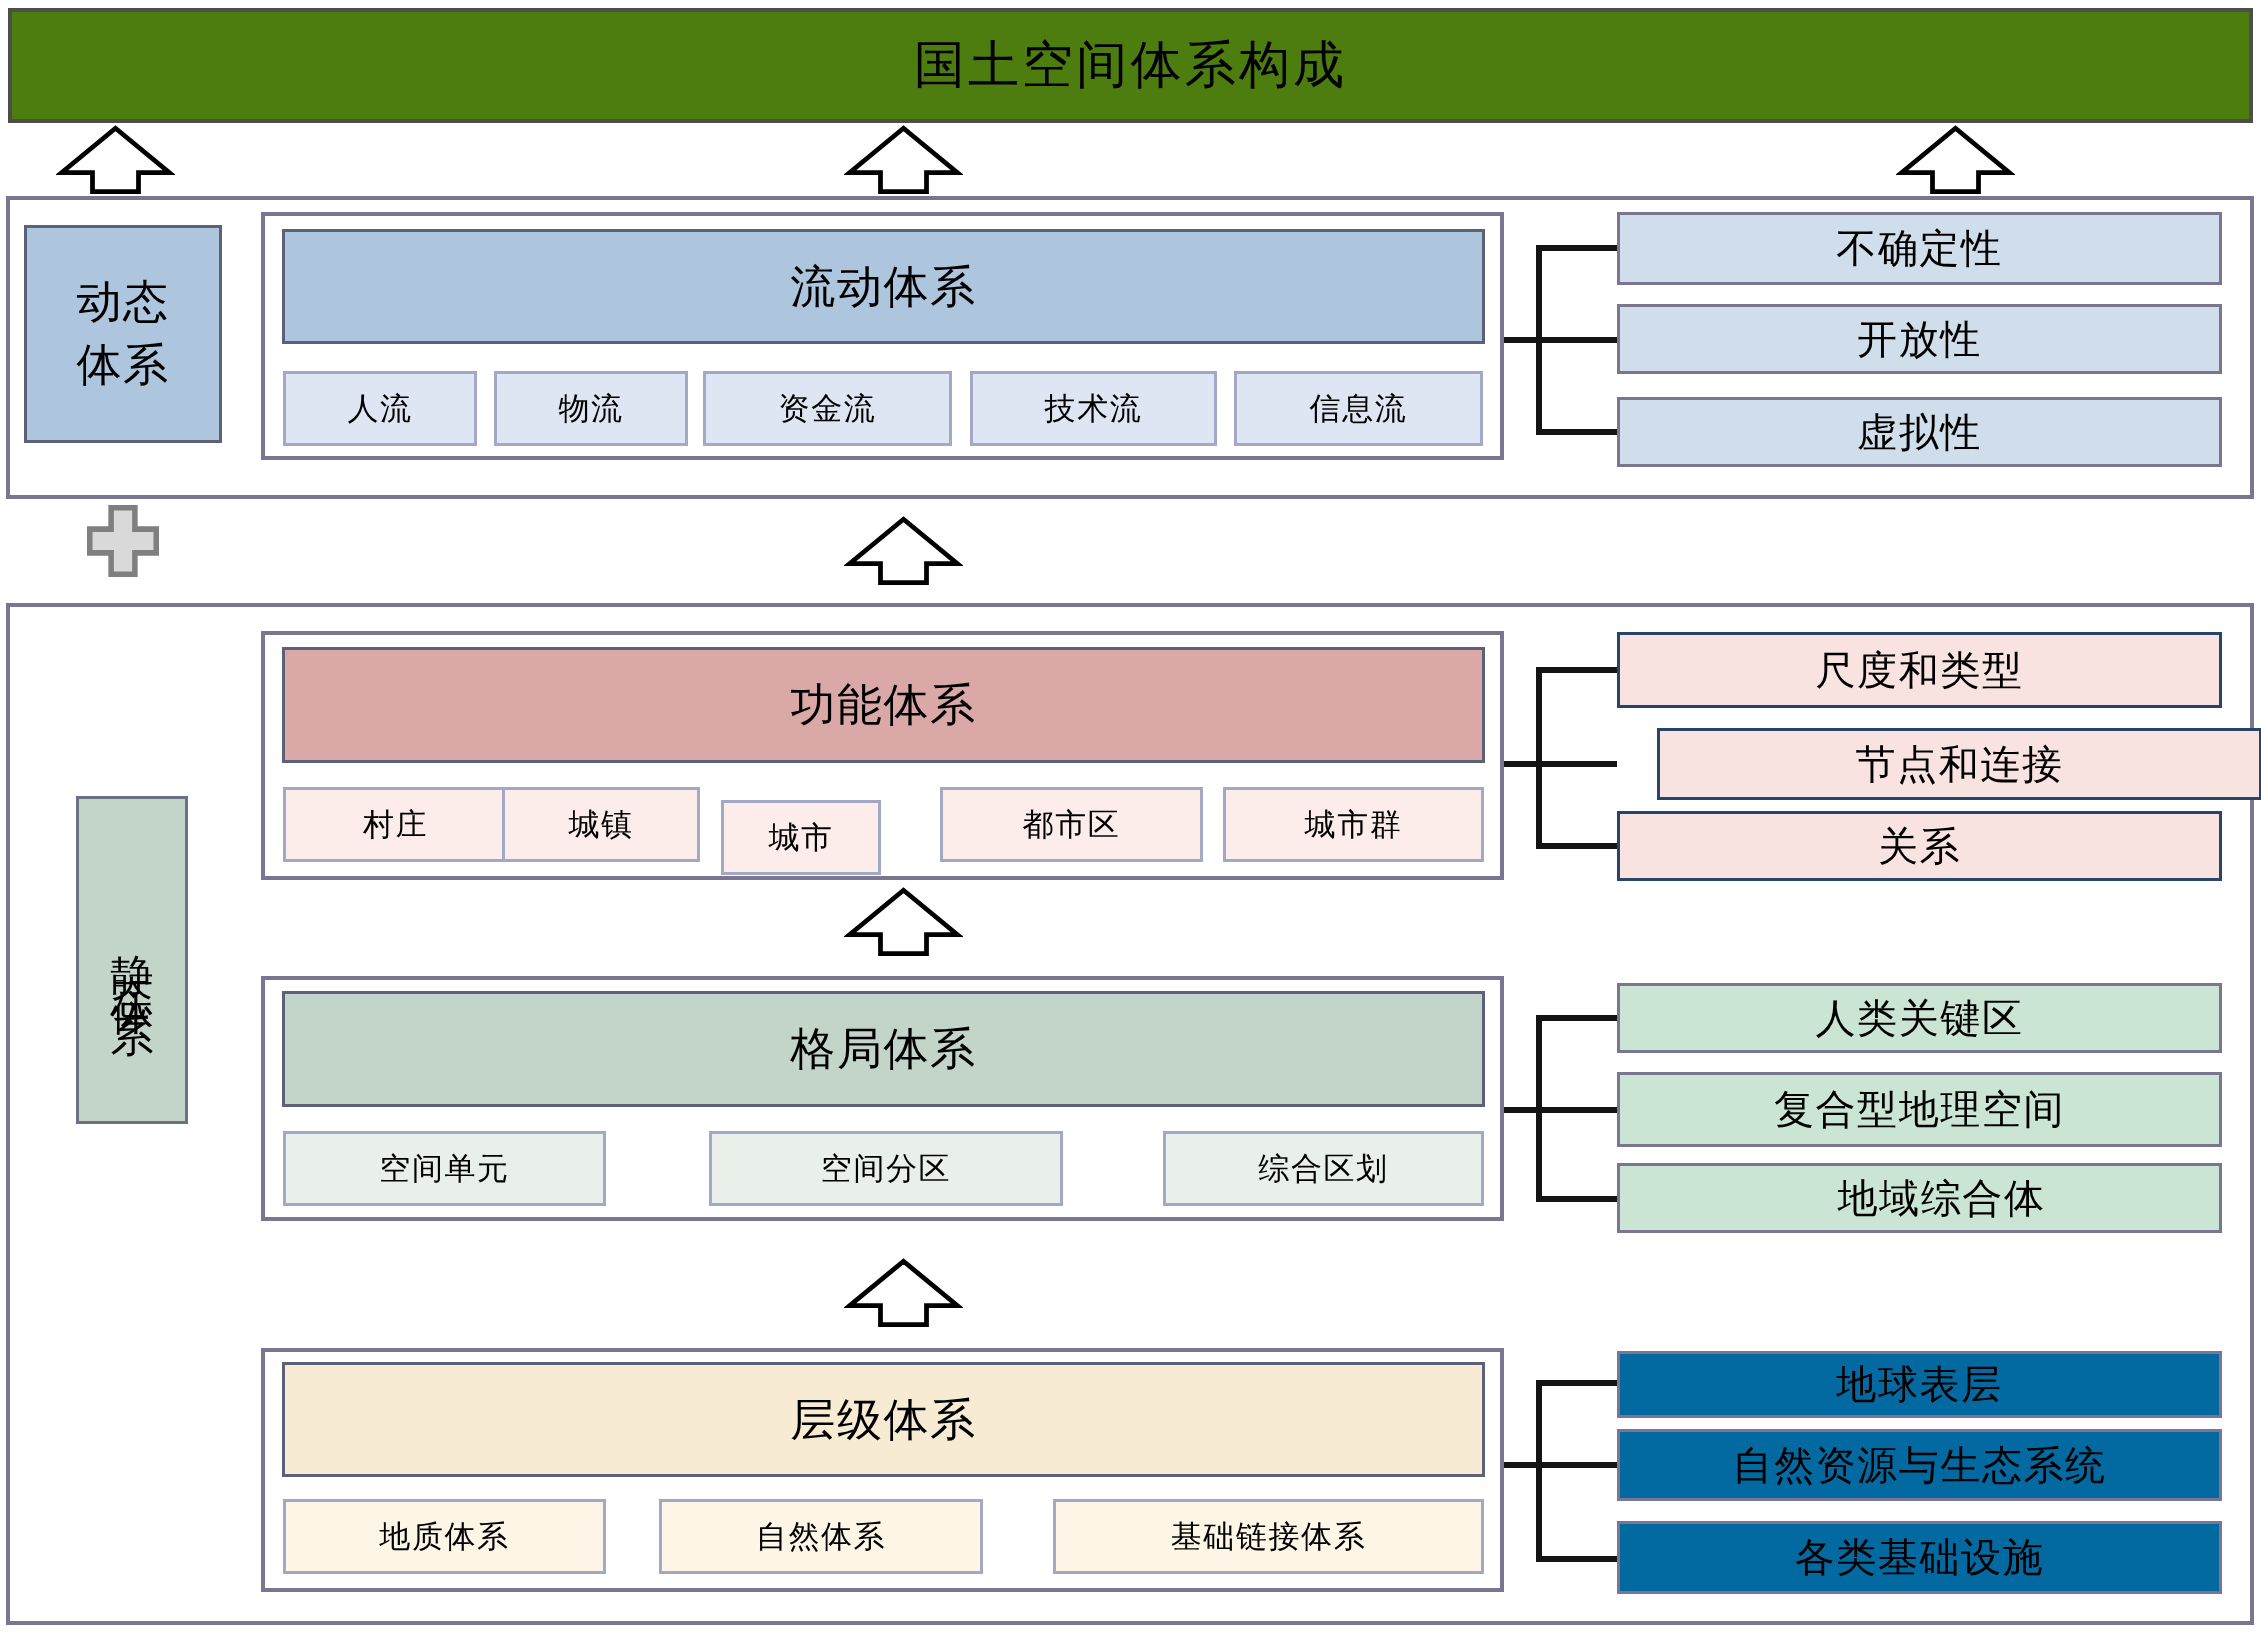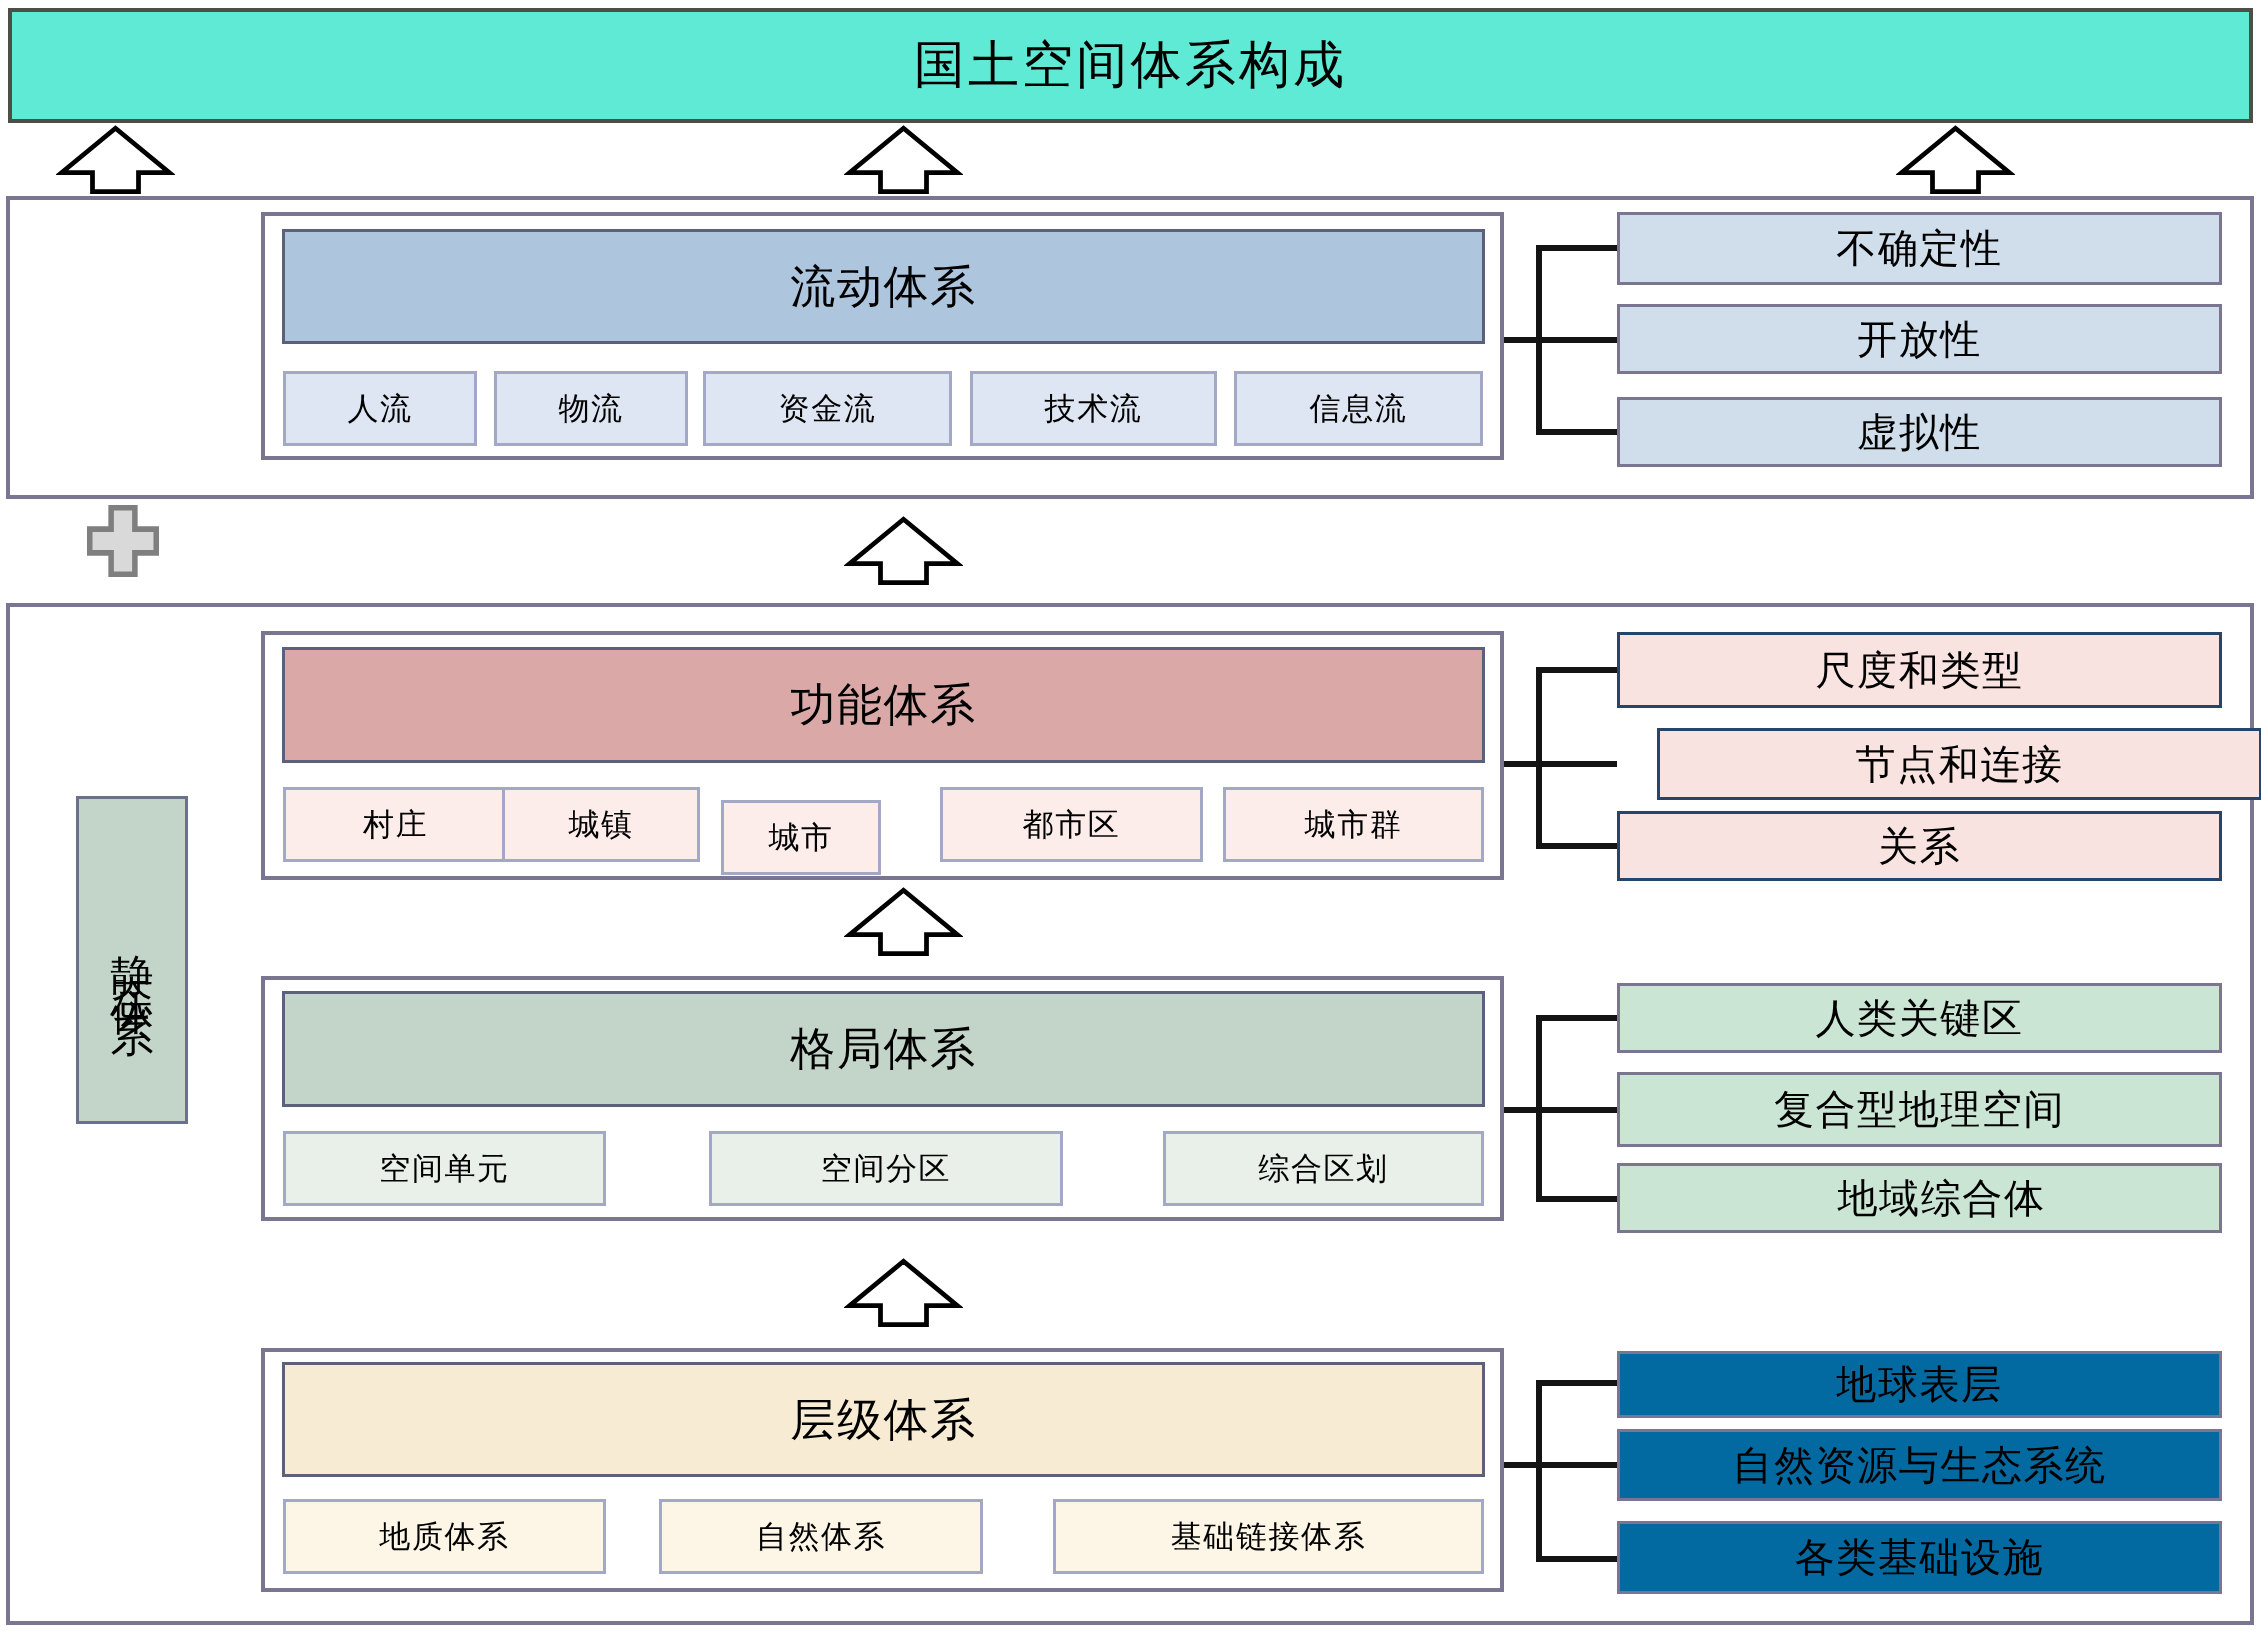--- a/index.html
+++ b/index.html
@@ -25,21 +25,21 @@
   .attr{border:3.2px solid #7a7590;font-size:40px;letter-spacing:1.6px;}
   .attr-blue{background:#cfdeea;}
   .attr-pink{background:#f8e3e0;border-color:#27456b;}
   .attr-green{background:#cbe5d4;}
   .attr-cream{background:#0369a1;}
   
   .side-label{border:3.2px solid #6b7186;font-size:43px;}
   
   .hline,.vline{background:#141414;}
   
-  .titlebar{background:#5eead4;border:4.8px solid #4e4e49;font-size:51px;letter-spacing:3.2px;}
+  .titlebar{background:#4d7c0f;border:4.8px solid #4e4e49;font-size:51px;letter-spacing:3.2px;}
   .wrap2{display:inline-block;width:2.25em;word-break:break-all;line-height:1.4;letter-spacing:1.6px;}
   .vertical{writing-mode:vertical-lr;text-orientation:upright;letter-spacing:0.45em;}
 </style>
 </head>
 <body>
 
 <div id="canvas">
 
   <div class="abs cbox titlebar" style="left:8px;top:8px;width:2245px;height:115px;">
     <span>国土空间体系构成</span>
@@ -50,20 +50,23 @@
   </svg>
   <svg class="abs" style="left:844px;top:125px;" width="119" height="70" viewBox="0 0 150 88">
     <path d="M75 4 L143 60 L104 60 L104 84 L46 84 L46 60 L7 60 Z" fill="#ffffff" stroke="#000000" stroke-width="6"></path>
   </svg>
   <svg class="abs" style="left:1896px;top:125px;" width="119" height="70" viewBox="0 0 150 88">
     <path d="M75 4 L143 60 L104 60 L104 84 L46 84 L46 60 L7 60 Z" fill="#ffffff" stroke="#000000" stroke-width="6"></path>
   </svg>
 
   <div class="abs frame" style="left:6.4px;top:196px;width:2248px;height:303px;"></div>
 
+  <div class="abs cbox hdr hdr-blue" style="left:24px;top:225px;width:198px;height:218px;">
+    <span class="wrap2">动态体系</span>
+  </div>
 
   <div class="abs frame" style="left:261px;top:212px;width:1243px;height:248px;"></div>
 
   <div class="abs cbox hdr hdr-blue" style="left:282px;top:229px;width:1203px;height:115px;">
     <span>流动体系</span>
   </div>
 
   <div class="abs cbox item item-blue" style="left:283px;top:371px;width:194px;height:75px;">
     <span>人流</span>
   </div>

